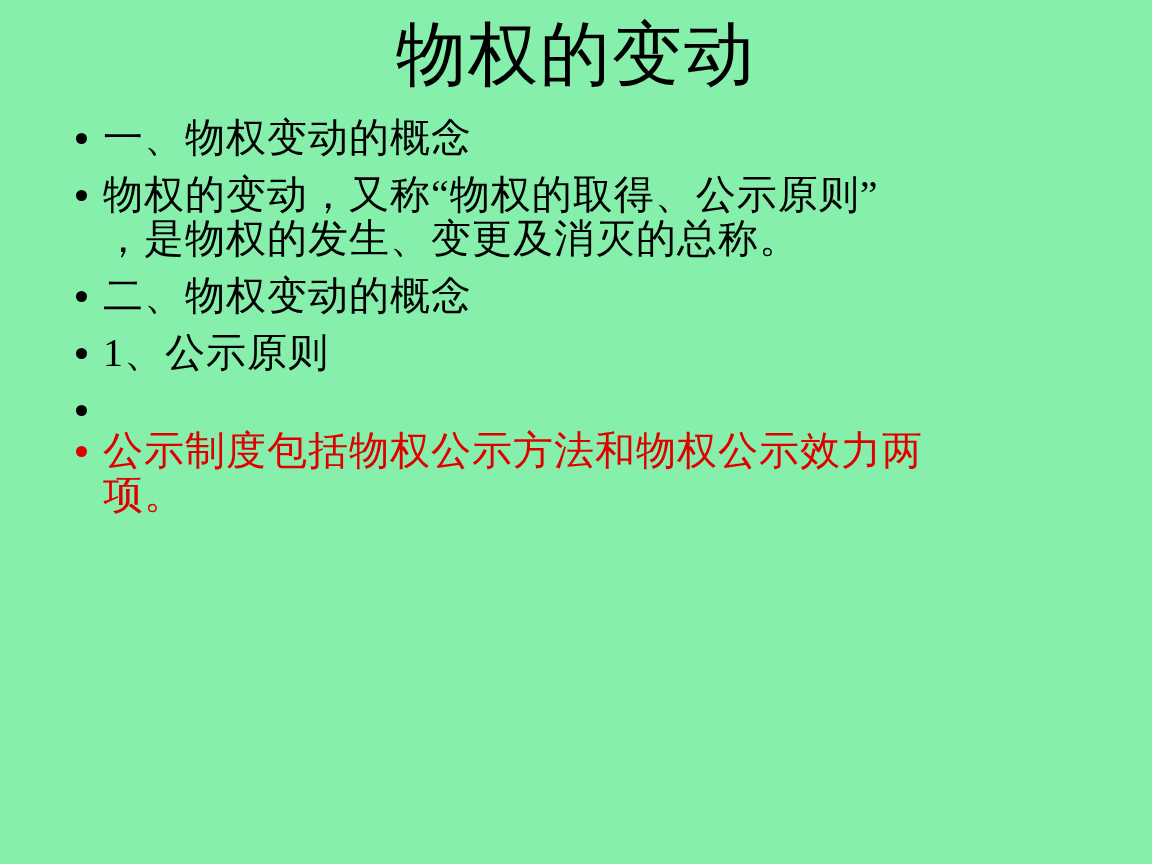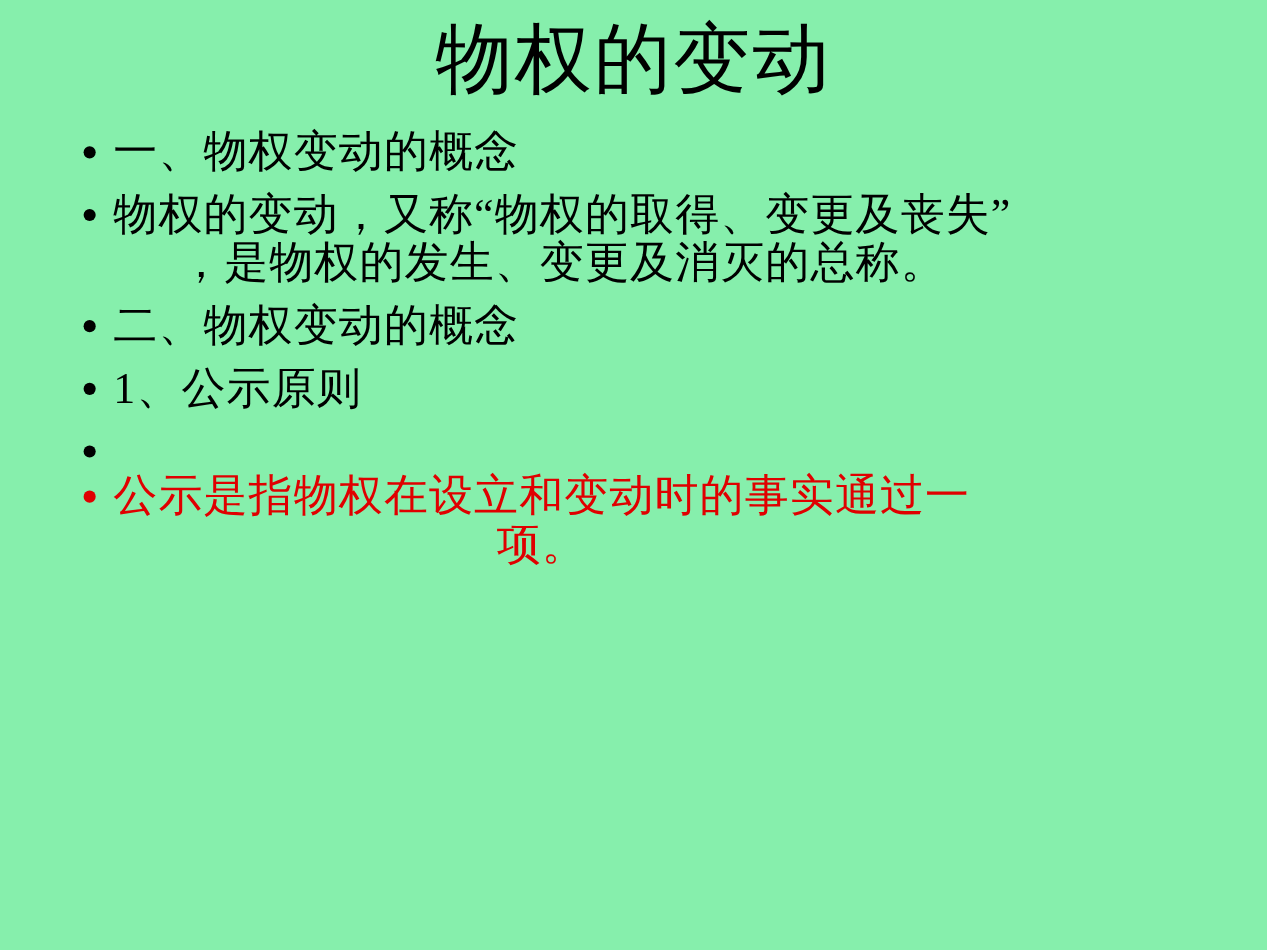--- a/index.html
+++ b/index.html
@@ -22,21 +22,20 @@
     font-size: 70px;
     font-weight: normal;
     line-height: 1.12;
     letter-spacing: 2px;
     color: #000000;
   }
   .bullet-list {
     list-style: none;
     margin-top: 22px;
     padding-left: 76px;
-    text-align: center;
   }
   .bullet-item {
     display: flex;
     align-items: flex-start;
     margin-bottom: 13px;
   }
   .bullet-dot {
     flex: 0 0 auto;
     width: 11px;
     height: 11px;
@@ -61,39 +60,39 @@
 
   <ul class="bullet-list">
 
     <li class="bullet-item">
       <span class="bullet-dot"></span>
       <span class="bullet-text">一、物权变动的概念</span>
     </li>
 
     <li class="bullet-item">
       <span class="bullet-dot"></span>
-      <span class="bullet-text">物权的变动，又称“物权的取得、变更及丧失”
+      <span class="bullet-text">物权的变动，又称“物权的取得、公示原则”
 ，是物权的发生、变更及消灭的总称。</span>
     </li>
 
     <li class="bullet-item">
       <span class="bullet-dot"></span>
       <span class="bullet-text">二、物权变动的概念</span>
     </li>
 
     <li class="bullet-item">
       <span class="bullet-dot"></span>
       <span class="bullet-text">1、公示原则</span>
     </li>
 
     <li class="bullet-item">
       <span class="bullet-dot"></span>
     </li>
 
     <li class="bullet-item" style="color: rgb(224, 0, 0);">
       <span class="bullet-dot"></span>
-      <span class="bullet-text">公示是指物权在设立和变动时的事实通过一
+      <span class="bullet-text">公示制度包括物权公示方法和物权公示效力两
 项。</span>
     </li>
 
 
   </ul>
 </div>
 
 </body></html>

